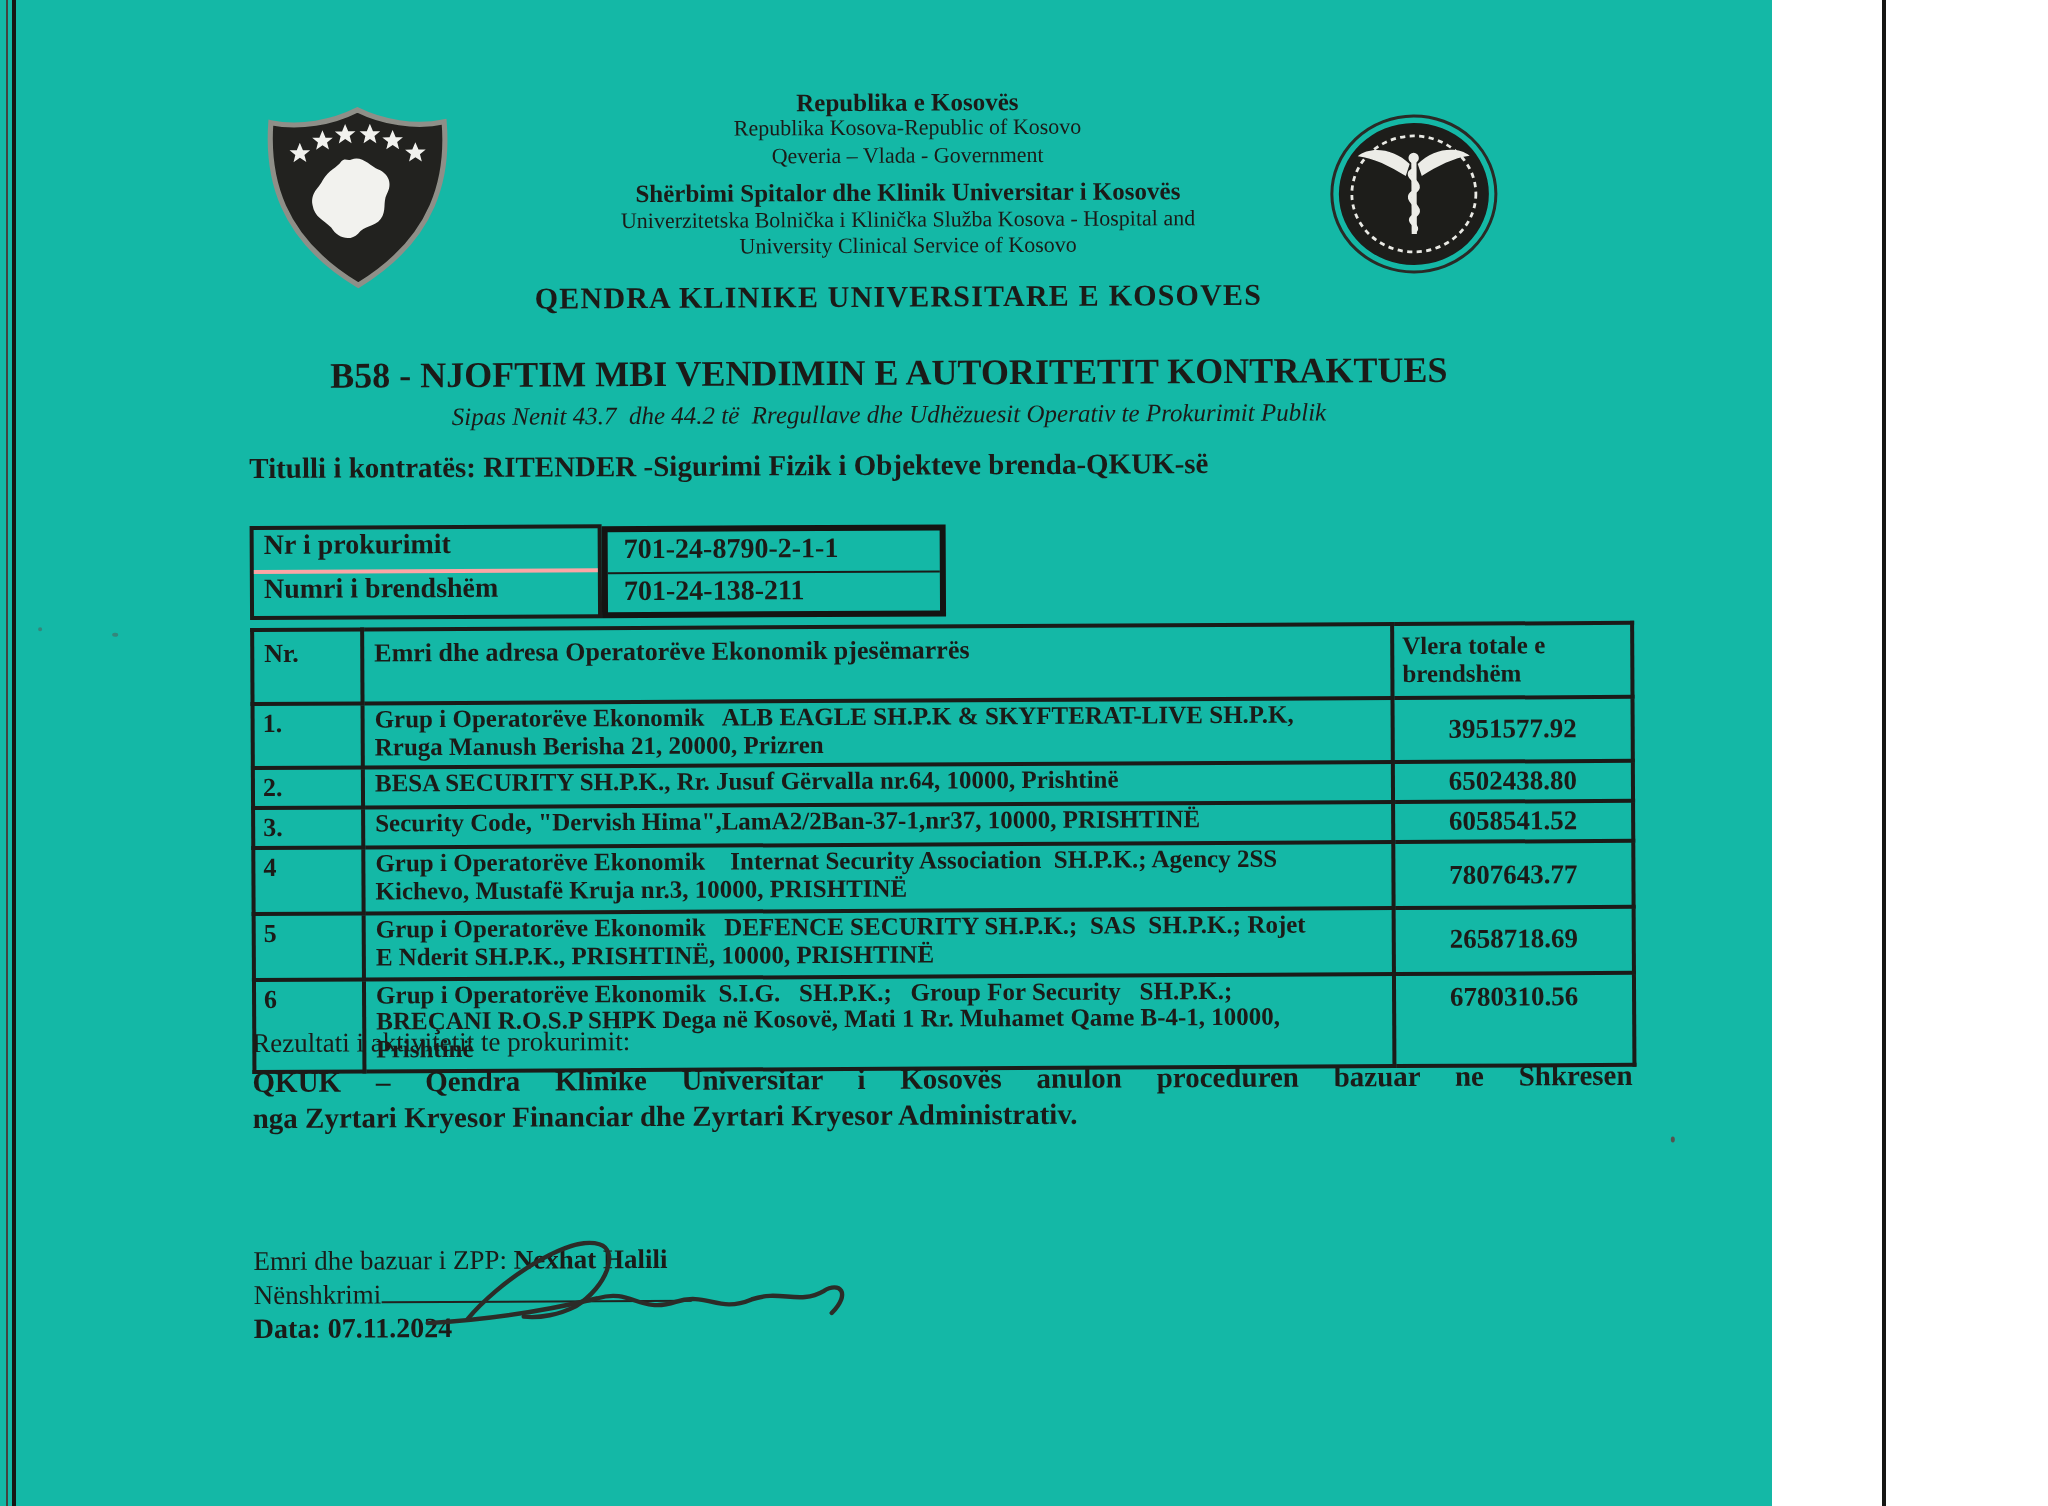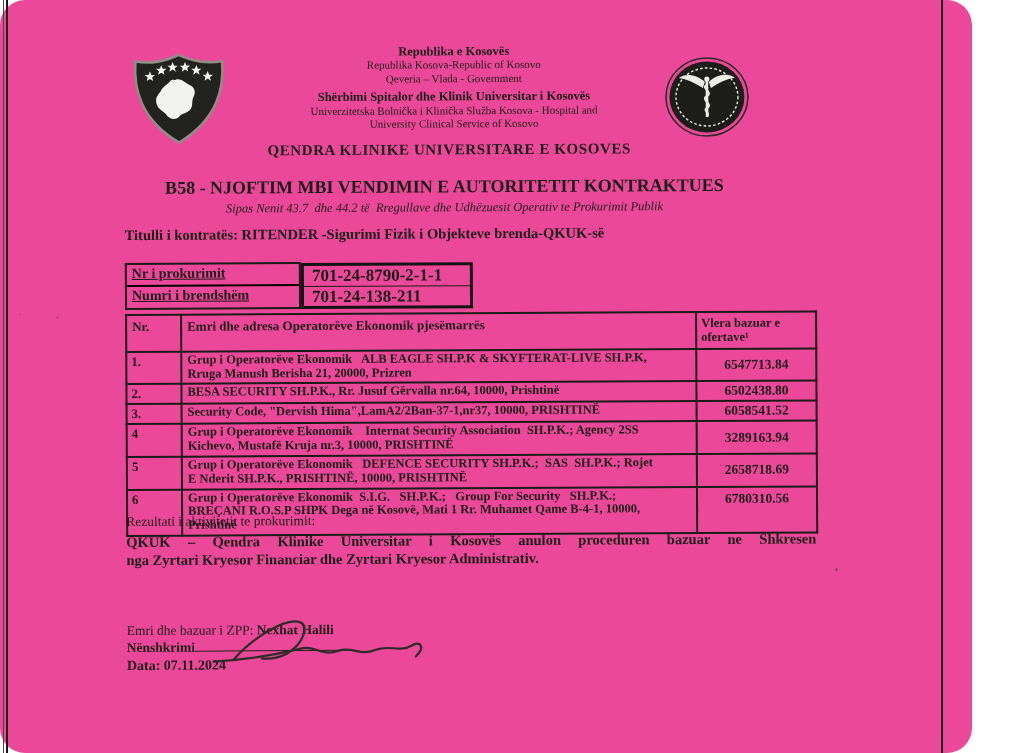--- a/index.html
+++ b/index.html
@@ -1,18 +1,18 @@
 <!DOCTYPE html>
 <html><head>
 <meta charset="utf-8">
 <style>
   * { margin:0; padding:0; box-sizing:border-box; }
   html,body { width:1024px; height:753px; background:#ffffff; overflow:hidden; }
   body { font-family:"Liberation Serif", serif; color:#1b1b18; }
-  .page { position:relative; width:972px; height:753px; background:#ec4899;border-radius:25px; }
+  .page { position:relative; width:886px; height:753px; background:#14b8a6; }
 
   
   .edge { position:absolute; top:0; height:100%; background:#161614; }
   .edge-l1 { left:3px; width:1px; background:#43433f; }
   .edge-l2 { left:6px; width:2px; }
   .edge-r  { left:941px; width:2px; }
 
   .content { position:absolute; left:0; top:0; width:1024px; height:753px;
              transform:rotate(-0.3deg); transform-origin:50% 40%; }
 
@@ -29,24 +29,24 @@
 
   .notice { position:absolute; left:100px; top:176px; width:690px; text-align:center; }
   .notice-title { font-weight:bold; font-size:18px; }
   .notice-sub { font-style:italic; font-size:12.5px; margin-top:3px; white-space:pre-wrap; }
 
   .contract-title { position:absolute; left:125px; top:225px; font-weight:bold; font-size:14.5px; }
 
   
   .idtable { position:absolute; left:125px; top:261px; display:flex; }
   .id-labels { width:176px; border:2px solid #1b1b18; }
-  .id-label { height:20px; font-weight:bold; font-size:14px; padding:1px 0 0 5px;text-decoration:underline; }
-  .id-label + .id-label { border-top:2px solid #000000; }
+  .id-label { height:20px; font-weight:bold; font-size:14px; padding:1px 0 0 5px; }
+  .id-label + .id-label { border-top:2px solid #fca5a5; }
   .id-valuebox { width:172px; border:3px solid #141412; margin-top:1px; height:46px; }
-  .id-value { height:20px; font-weight:bold; font-size:17px; padding:0 0 0 8px; line-height:20px; }
+  .id-value { height:20px; font-weight:bold; font-size:14px; padding:0 0 0 8px; line-height:20px; }
   .id-value + .id-value { border-top:1.5px solid #1b1b18; }
 
   
   .offers { position:absolute; left:125px; top:312px; }
   table { border-collapse:collapse; table-layout:fixed; width:690px; }
   th, td { border:2px solid #1b1b18; vertical-align:top; }
   th { font-size:13px; text-align:left; padding:3px 5px 5px; }
   th.h-val { font-size:12.5px; line-height:1.15; padding:3px 4px; }
   td.c-nr { font-weight:bold; font-size:13px; padding:1px 4px; }
   td.c-name { font-weight:bold; font-size:12.5px; padding:1px 5px 2px; white-space:pre-wrap; line-height:13.8px; }
@@ -55,21 +55,21 @@
 
   
   .result { position:absolute; left:125px; top:512px; width:690px; }
   .result-label { font-size:13.5px; }
   .result-para { margin-top:3px; font-weight:bold; font-size:14.5px; line-height:18px; }
   .rl1 { text-align:justify; text-align-last:justify; }
 
   
   .sig-block { position:absolute; left:125px; top:620px; font-size:13.5px; line-height:17.4px; }
   .sig-name { font-weight:bold; }
-  .sig-label { font-weight:bold;margin-top:31px; }
+  .sig-label { font-weight:normal;margin-top:31px; }
   .sig-underline { display:inline-block; width:155px; height:12px; border-bottom:1.6px solid #22221f; }
   .sig-date { font-weight:bold; font-size:14px; }
   .sig-scrawl { position:absolute; left:202px; top:612px; width:230px; height:55px; }
 
   .speck { position:absolute; background:#55544f; border-radius:50%; }
   .sp1 { left:834px; top:570px; width:2px; height:3px; }
   .sp2 { left:56px; top:314px; width:3px; height:2px; opacity:.5; }
   .sp3 { left:19px; top:311px; width:2px; height:2px; opacity:.5; }
 </style>
 </head>
@@ -141,43 +141,43 @@
       <table>
         <colgroup>
             <col style="width:55px">
             <col style="width:515px">
             <col style="width:120px">
           </colgroup>
         <tbody>
             <tr>
           <th>Nr.</th>
           <th>Emri dhe adresa Operatorëve Ekonomik pjesëmarrës</th>
-          <th class="h-val">Vlera bazuar e ofertave¹</th>
+          <th class="h-val">Vlera totale e brendshëm</th>
         </tr>
         <tr>
           <td class="c-nr">1.</td>
           <td class="c-name">Grup i Operatorëve Ekonomik   ALB EAGLE SH.P.K &amp; SKYFTERAT-LIVE SH.P.K,
 Rruga Manush Berisha 21, 20000, Prizren</td>
-          <td class="c-val">6547713.84</td>
+          <td class="c-val">3951577.92</td>
         </tr>
         <tr>
           <td class="c-nr">2.</td>
           <td class="c-name">BESA SECURITY SH.P.K., Rr. Jusuf Gërvalla nr.64, 10000, Prishtinë</td>
           <td class="c-val">6502438.80</td>
         </tr>
         <tr>
           <td class="c-nr">3.</td>
           <td class="c-name">Security Code, "Dervish Hima",LamA2/2Ban-37-1,nr37, 10000, PRISHTINË</td>
           <td class="c-val">6058541.52</td>
         </tr>
         <tr>
           <td class="c-nr">4</td>
           <td class="c-name">Grup i Operatorëve Ekonomik    Internat Security Association  SH.P.K.; Agency 2SS
 Kichevo, Mustafë Kruja nr.3, 10000, PRISHTINË</td>
-          <td class="c-val">3289163.94</td>
+          <td class="c-val">7807643.77</td>
         </tr>
         <tr>
           <td class="c-nr">5</td>
           <td class="c-name">Grup i Operatorëve Ekonomik   DEFENCE SECURITY SH.P.K.;  SAS  SH.P.K.; Rojet
 E Nderit SH.P.K., PRISHTINË, 10000, PRISHTINË</td>
           <td class="c-val">2658718.69</td>
         </tr>
         <tr>
           <td class="c-nr">6</td>
           <td class="c-name">Grup i Operatorëve Ekonomik  S.I.G.   SH.P.K.;   Group For Security   SH.P.K.;

